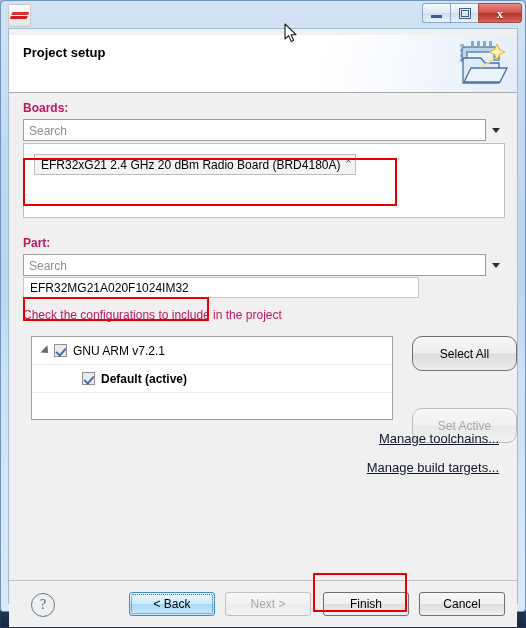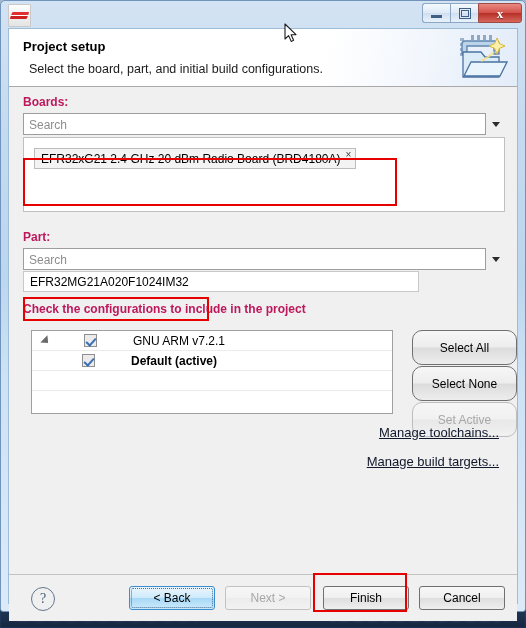--- a/index.html
+++ b/index.html
@@ -104,20 +104,21 @@
     position: absolute; left: 8px; top: 28px;
     width: 510px; height: 576px;
     background: #f0f0f0;
     border: 1px solid #9dbcd8;
     box-sizing: border-box;
   }
   .wizard-header {
     position: relative; height: 57px;
     background: linear-gradient(100deg, #ffffff 0%, #ffffff 62%, #f3f7fd 80%, #e3ecf9 100%);
     border-bottom: 1px solid #a9a9a9;
+    margin-top: 6px;
   }
   .wizard-title {
     position: absolute; left: 14px; top: 10px;
     font-size: 13px; font-weight: bold; color: #000;
   }
   .wizard-sub {
     position: absolute; left: 20px; top: 33px;
     font-size: 12.5px; color: #1b1b1b;
   }
   .wizard-icon { position: absolute; right: 9px; top: 3px; width: 54px; height: 50px; }
@@ -170,22 +171,22 @@
     background: #ffffff; border: 1px solid #c8c8c8;
     font-size: 12px; color: #000; padding: 3px 0 0 6px;
   }
 
   
   .tree {
     position: absolute; box-sizing: border-box;
     background: #ffffff; border: 1px solid #a0a0a0;
   }
   .tree-row {
-    position: relative; height: 20px; display: flex; align-items: center;
-    border-bottom: 1px solid #ececec; font-size: 12px; box-sizing: border-box; gap: 30px;
+    position: relative; height: 28px; display: flex; align-items: center;
+    border-bottom: 1px solid #ececec; font-size: 12px; box-sizing: border-box;
   }
   .tw {
     width: 16px; display: flex; align-items: center; justify-content: center;
   }
   .tw-arrow {
     width: 0; height: 0;
     border-top: 5px solid transparent; border-bottom: 5px solid transparent;
     border-left: 0; border-right: 0;
     border-left: 6px solid #6a6a6a;
     transform: rotate(45deg);
@@ -290,21 +291,20 @@
       <div class="wbtn close">
         <span class="glyph-close">x</span>
       </div>
     </div>
   </div>
 
   <div class="client">
 
     <div class="wizard-header">
       <div class="wizard-title">Project setup</div>
-      <div class="wizard-sub">Select the board, part, and initial build configurations.</div>
       <svg class="wizard-icon" viewBox="0 0 54 50">
         <rect x="6" y="6" width="4" height="3" fill="#9fb4cc"></rect>
         <rect x="6" y="11" width="4" height="3" fill="#9fb4cc"></rect>
         <rect x="6" y="16" width="4" height="3" fill="#9fb4cc"></rect>
         <rect x="6" y="21" width="4" height="3" fill="#9fb4cc"></rect>
         <rect x="17" y="3" width="3" height="5" fill="#8fa8c4"></rect>
         <rect x="23" y="3" width="3" height="5" fill="#8fa8c4"></rect>
         <rect x="29" y="3" width="3" height="5" fill="#8fa8c4"></rect>
         <rect x="35" y="3" width="3" height="5" fill="#8fa8c4"></rect>
         <path d="M11 9 h31 a3 3 0 0 1 3 3 v10 h-5 v-8 h-27 v8 h-5 v-10 a3 3 0 0 1 3 -3 z" fill="#bcd4ea" stroke="#5f86ae" stroke-width="1.4"></path>
@@ -337,40 +337,39 @@
 
       <div class="search-wrap" style="left:14px; top:161px; width:482px;">
         <input class="search-box" type="text" placeholder="Search" style="">
         <div class="combo-arrow">
           <span class="tri-down"></span>
         </div>
       </div>
 
       <div class="part-value-row" style="left:14px; top:184px; width:396px; height:21px;">EFR32MG21A020F1024IM32</div>
 
-      <div class="lbl" style="left:14px; top:215px; font-weight:bold;">Check the configurations to include in the project</div>
+      <div class="lbl" style="left:14px; top:215px; font-weight:normal;">Check the configurations to include in the project</div>
 
       <div class="tree" style="left:22px; top:243px; width:362px; height:84px;">
         <div class="tree-row" style="padding-left:6px;">
           <span class="tw">
             <span class="tw-arrow"></span>
           </span>
           <span class="cbox"></span>
           <span class="tree-label">GNU ARM v7.2.1</span>
         </div>
         <div class="tree-row" style="padding-left:50px;">
           <span class="cbox"></span>
           <span class="tree-label bold">Default (active)</span>
         </div>
         <div class="tree-row"></div>
         <div class="tree-row" style="border-bottom:none;"></div>
       </div>
 
       <div class="sbtn" style="left:403px; top:243px;">Select All</div>
-      <div class="sbtn" style="left:403px; top:279px;">Select None</div>
       <div class="sbtn disabled" style="left:403px; top:315px;">Set Active</div>
 
       <div class="link" style="right:18px; top:338px;">Manage toolchains...</div>
       <div class="link" style="right:18px; top:367px;">Manage build targets...</div>
     </div>
 
     <div class="footer">
       <div class="help-circle">?</div>
       <div class="fbtn focused" style="left:120px;">&lt; Back</div>
       <div class="fbtn disabled" style="left:216px;">Next &gt;</div>

